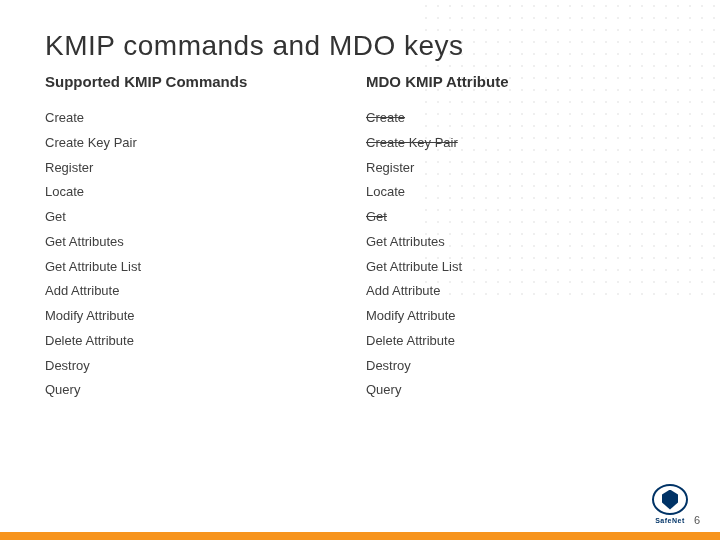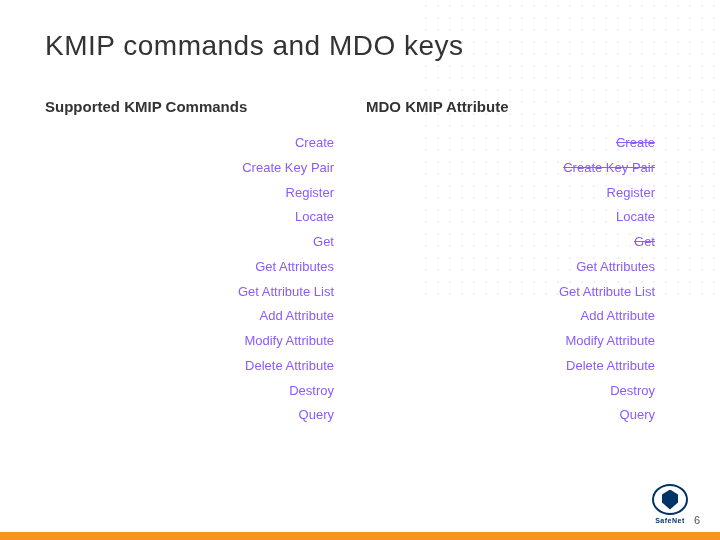--- a/index.html
+++ b/index.html
@@ -81,21 +81,21 @@
     }
 
     .content {
       padding: 30px 45px 20px 45px;
     }
 
     .page-title {
       font-size: 28px;
       font-weight: 300;
       color: #333333;
-      margin-bottom: 36px;
+      margin-bottom: 11px;
       letter-spacing: 0.5px;
     }
 
     .columns-container {
       display: flex;
       gap: 12px;
     }
 
     .column {
       flex: 1;
@@ -109,24 +109,23 @@
       margin-bottom: 12px;
       padding-bottom: 4px;
     }
 
     .command-list {
       list-style: none;
     }
 
     .command-list li {
       font-size: 13px;
-      color: #8b5cf6;
+      color: #404040;
       line-height: 1.75;
       padding: 1px 0;
-      text-align: right;
     }
 
     .strikethrough {
       text-decoration: line-through;
       color: #555;
     }
   </style>
 </head>
 <body>
 

